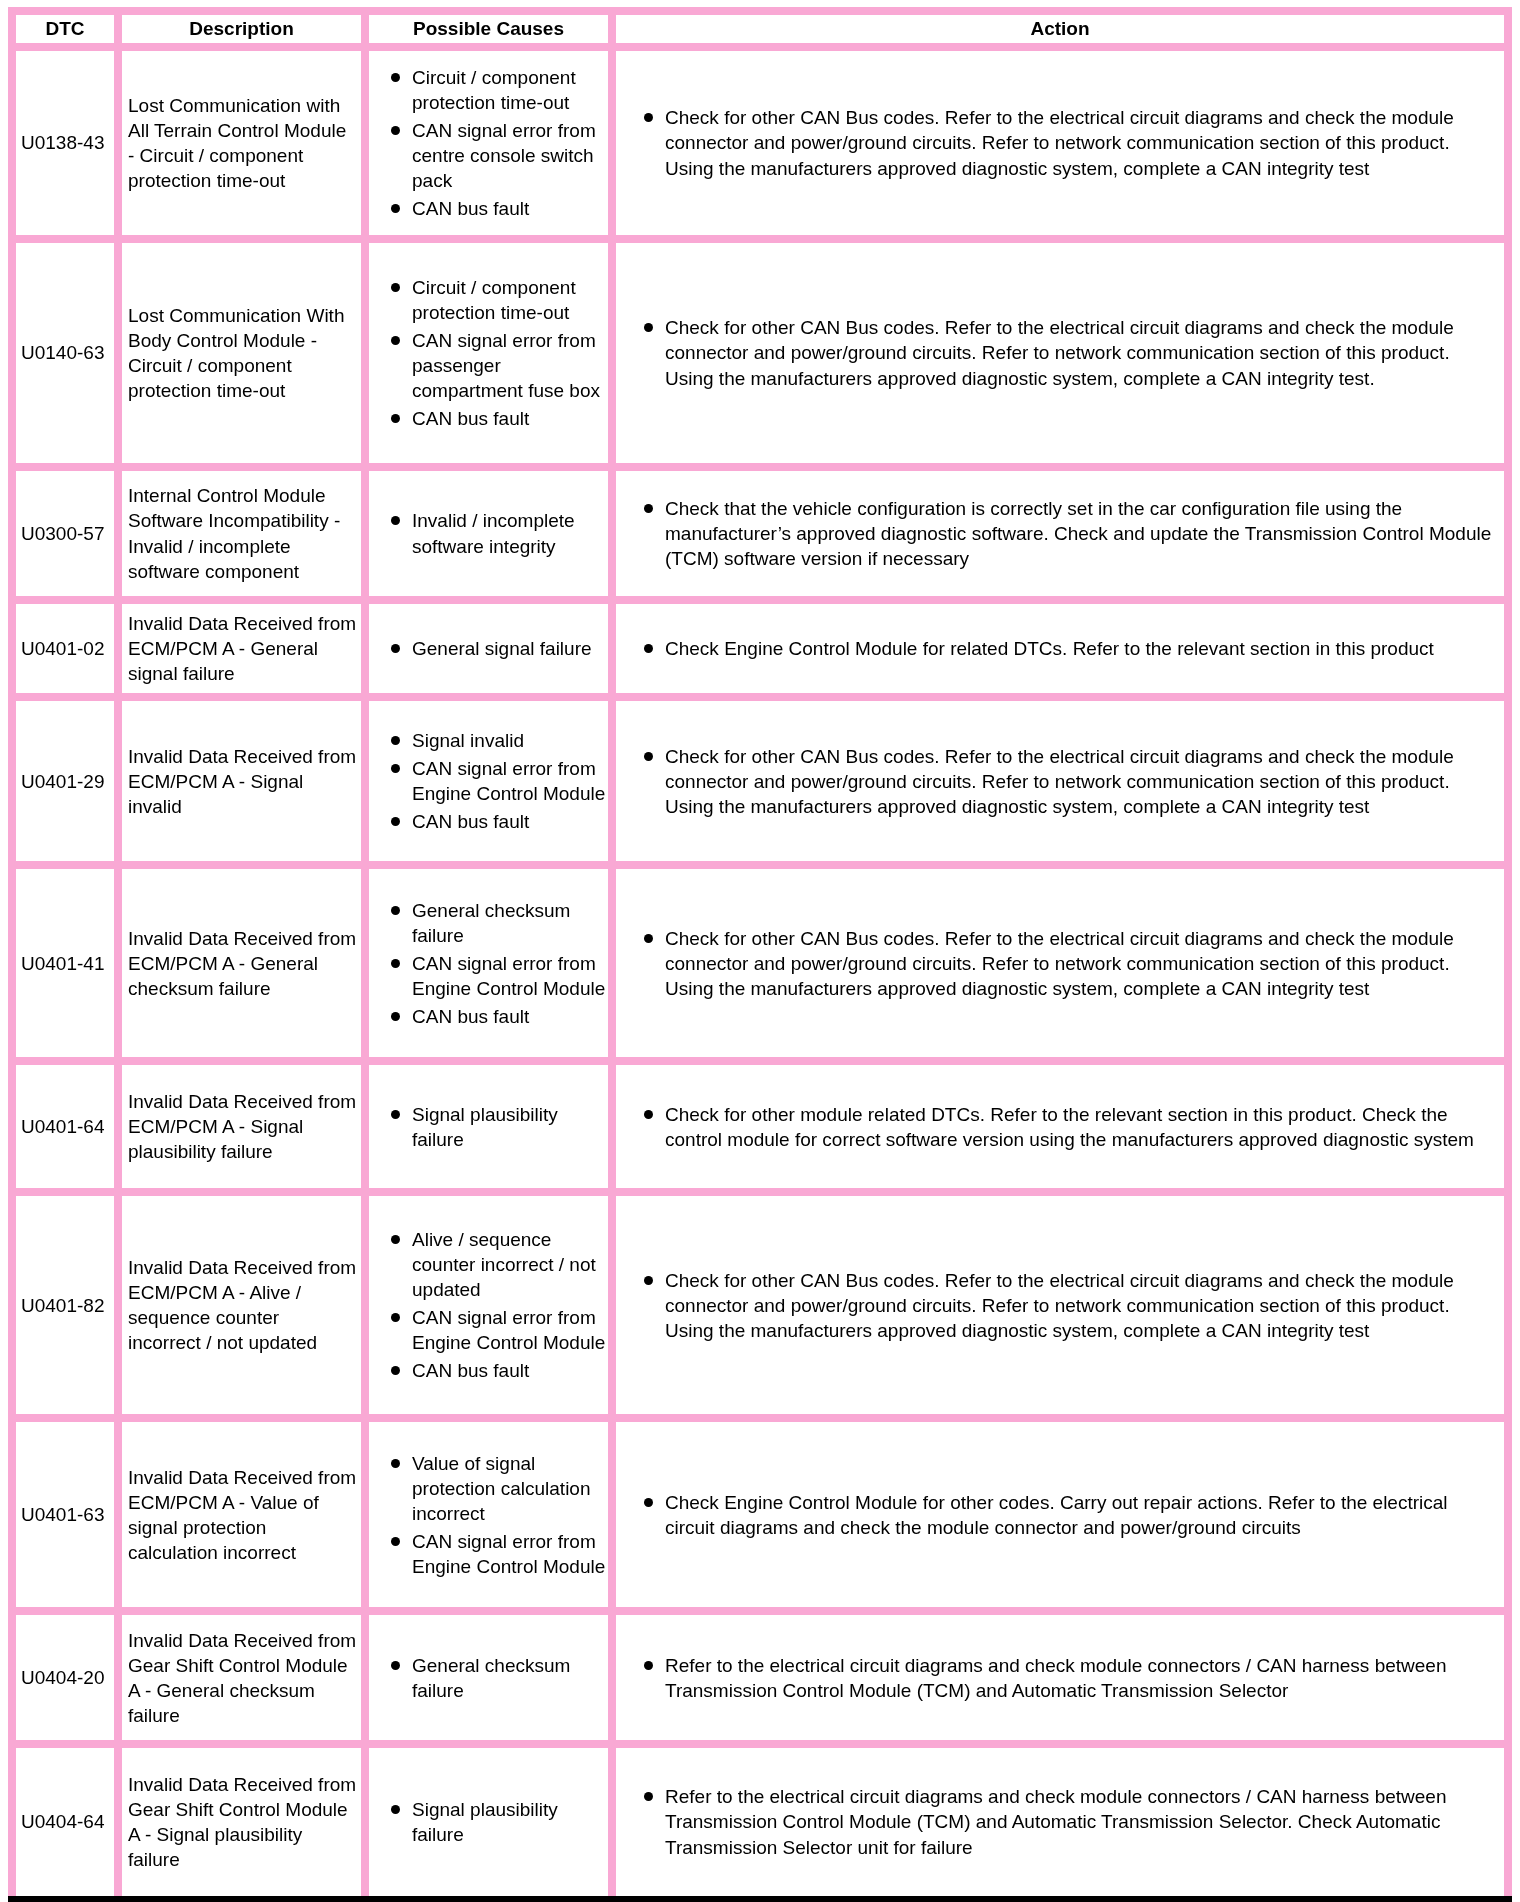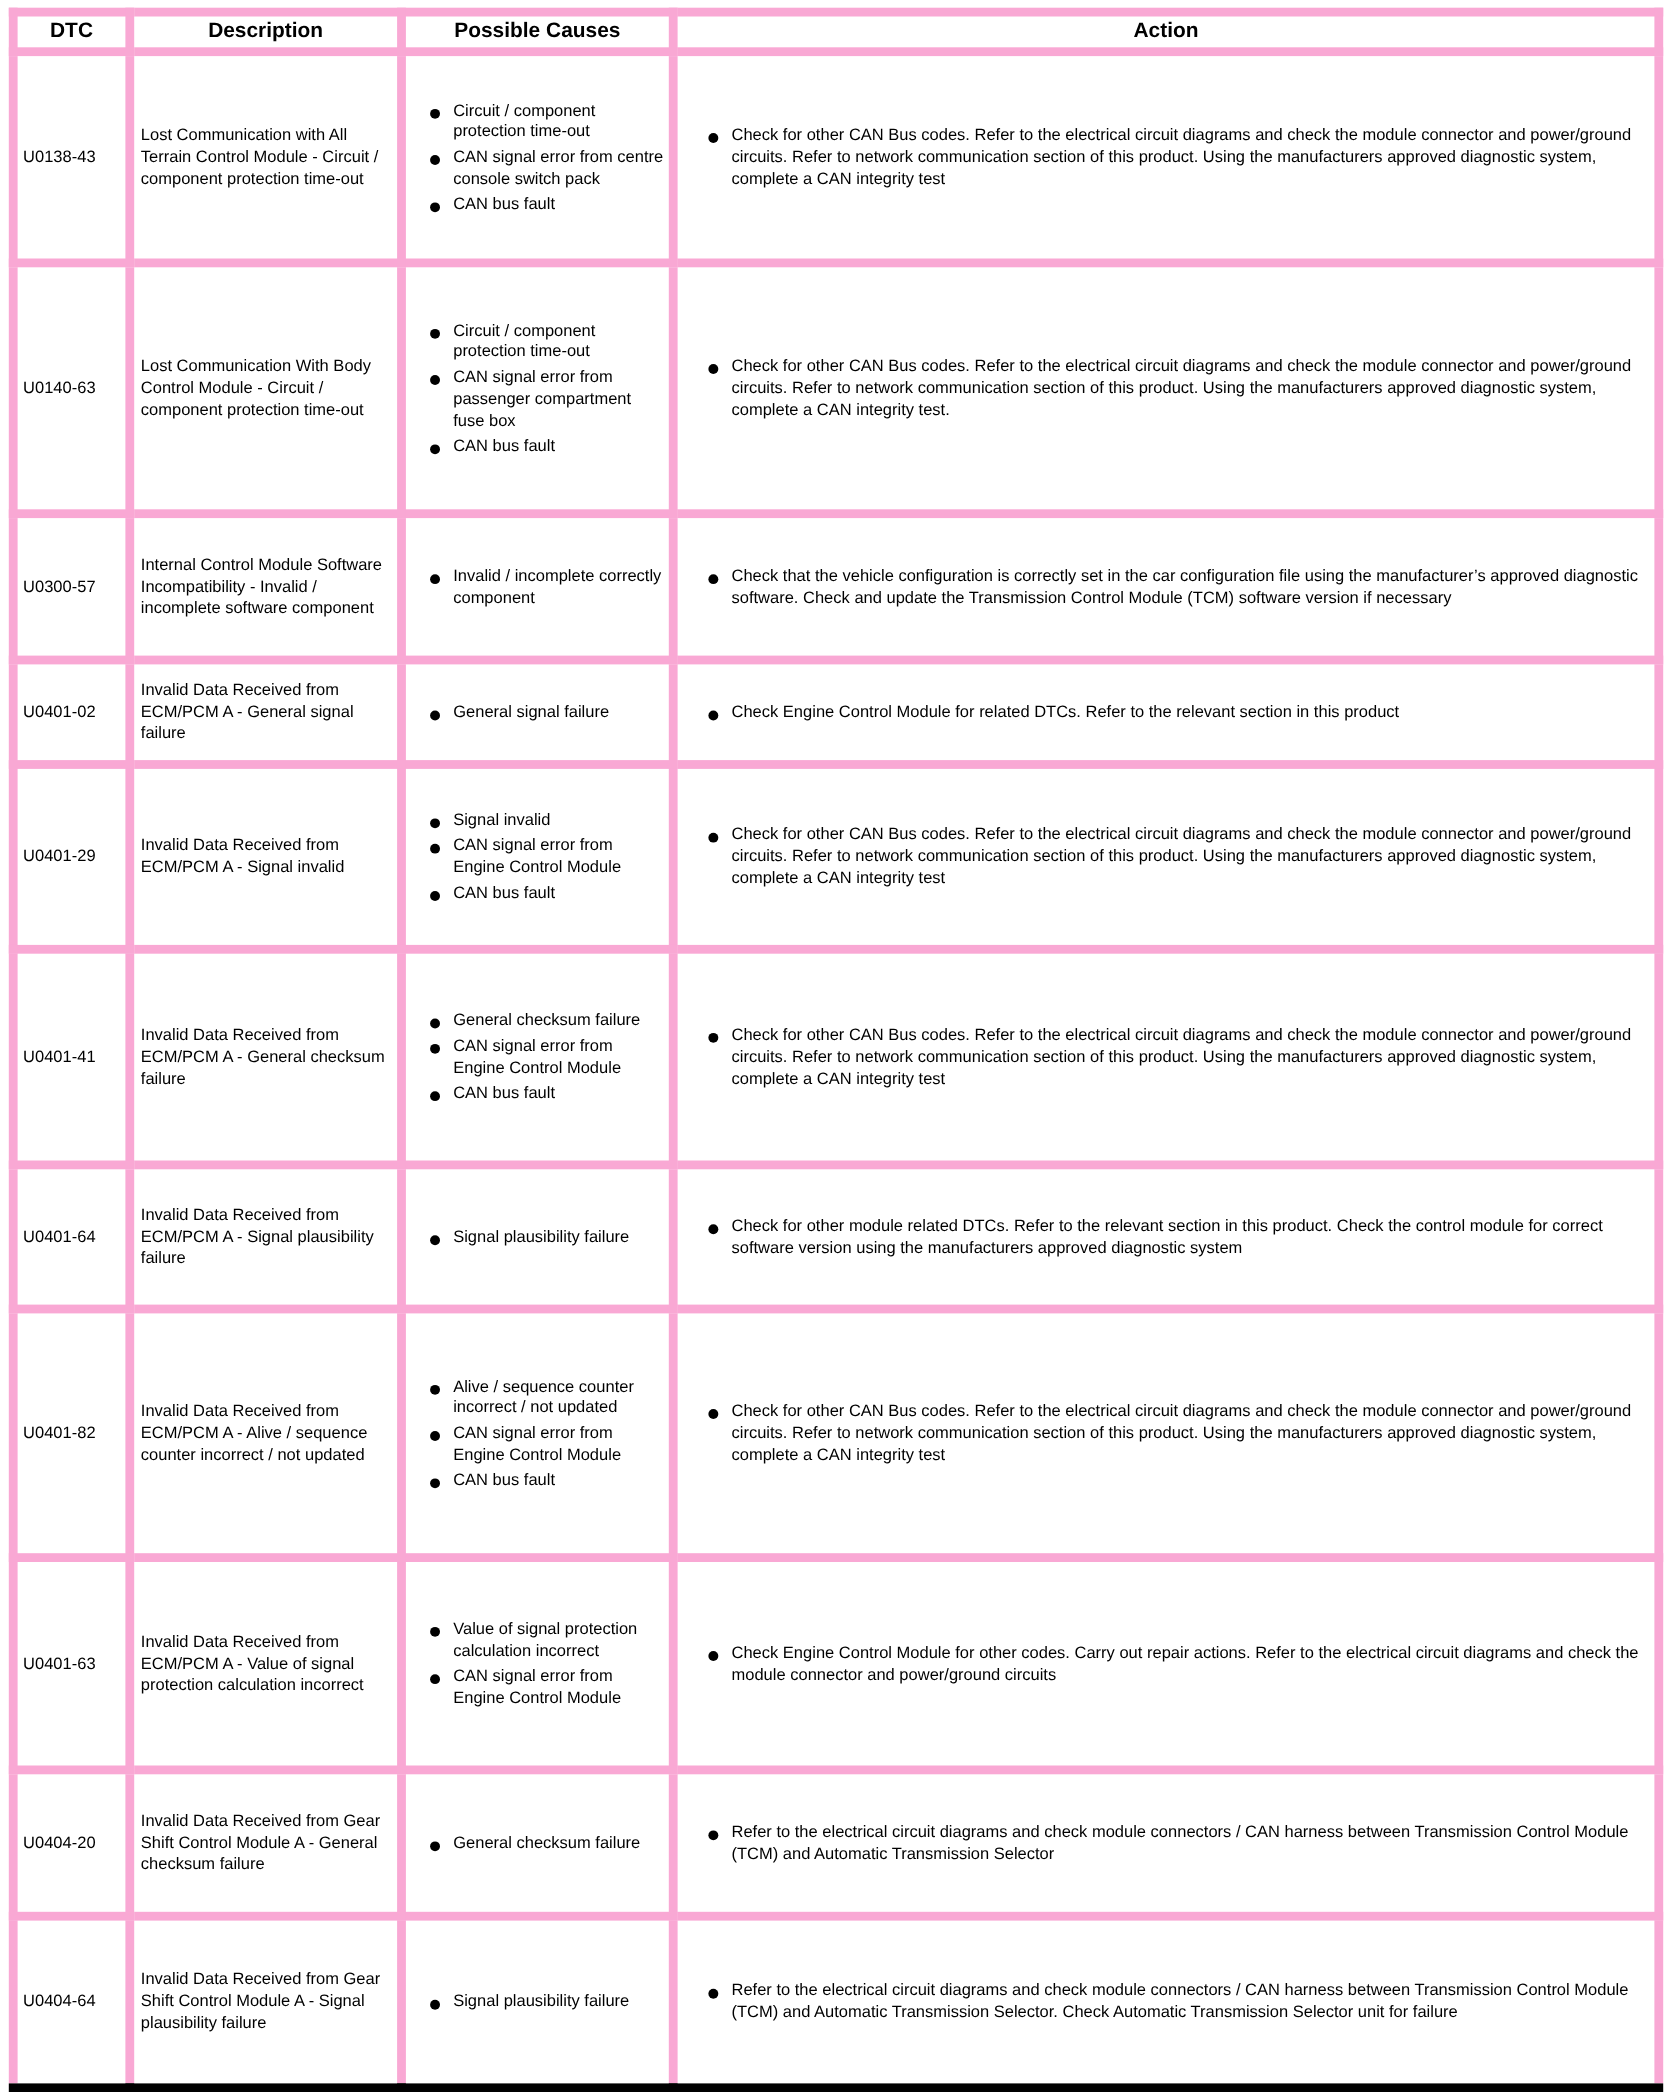--- a/index.html
+++ b/index.html
@@ -25,21 +25,21 @@
   th, td { border: 8px solid #f9a8d4; }
   th {
     font-weight: bold;
     font-size: 19px;
     text-align: center;
     vertical-align: middle;
     height: 34px;
     padding: 3px 4px;
   }
   td {
-    font-size: 15px;
+    font-size: 19px;
     line-height: 1.32;
     vertical-align: middle;
     padding: 7px 6px;
   }
   td.col-dtc  { padding-left: 5px; }
   td.col-desc { padding-left: 6px; padding-right: 4px; }
   td.col-causes { padding-left: 4px; padding-right: 2px; }
   td.col-action { padding-left: 6px; padding-right: 10px; }
 
   .cell-list { list-style: none; margin: 0; padding: 0 0 0 16px; }
@@ -119,21 +119,21 @@
             <ul class="cell-list">
               <li>Check for other CAN Bus codes. Refer to the electrical circuit diagrams and check the module connector and power/ground circuits. Refer to network communication section of this product. Using the manufacturers approved diagnostic system, complete a CAN integrity test.</li>
             </ul>
           </td>
         </tr>
         <tr>
           <td class="col-dtc">U0300-57</td>
           <td class="col-desc">Internal Control Module Software Incompatibility - Invalid / incomplete software component</td>
           <td class="col-causes">
             <ul class="cell-list">
-              <li>Invalid / incomplete correctly component</li>
+              <li>Invalid / incomplete software integrity</li>
             </ul>
           </td>
           <td class="col-action">
             <ul class="cell-list">
               <li>Check that the vehicle configuration is correctly set in the car configuration file using the manufacturer’s approved diagnostic software. Check and update the Transmission Control Module (TCM) software version if necessary</li>
             </ul>
           </td>
         </tr>
         <tr>
           <td class="col-dtc">U0401-02</td>

